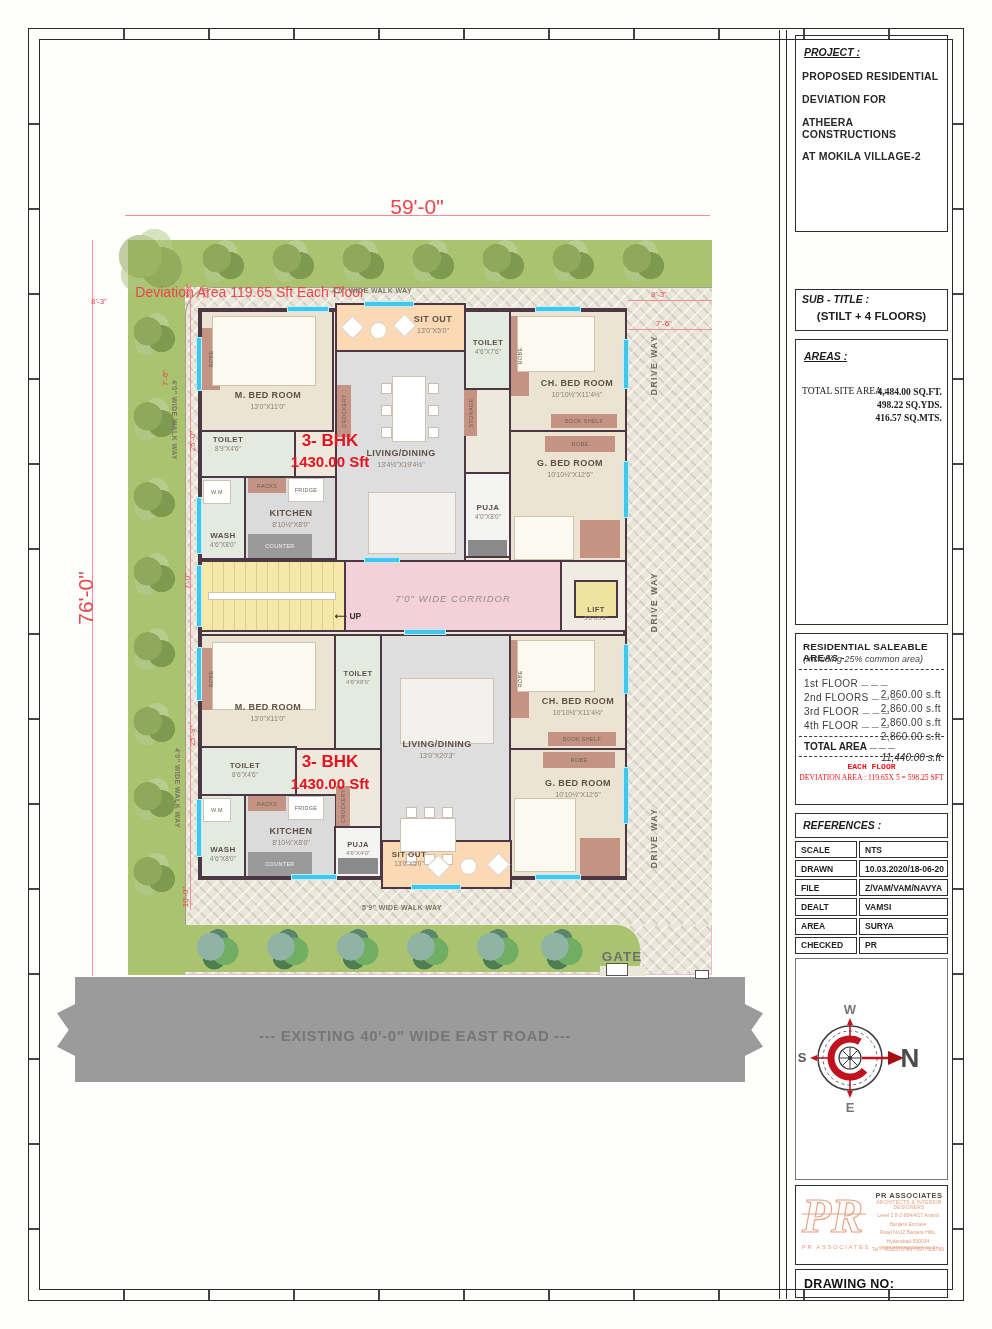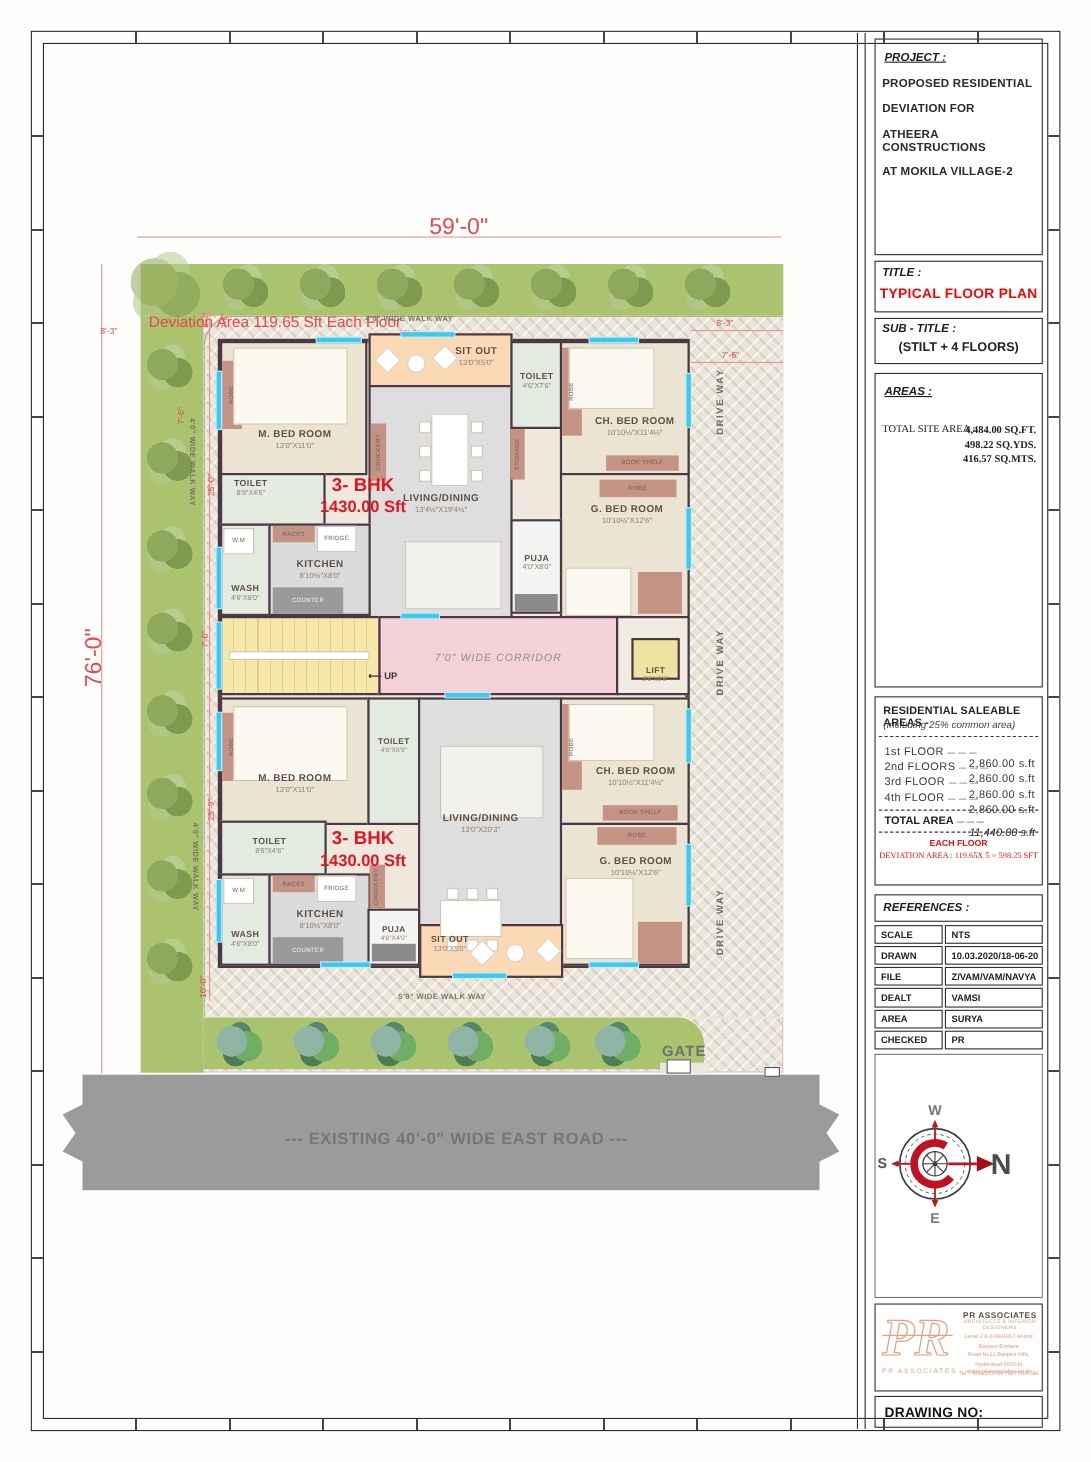--- a/index.html
+++ b/index.html
@@ -346,24 +346,20 @@
   <div class="abs" style="left:779px;top:30px;width:8px;height:1269px;border-left:1px solid #2a2a2a;border-right:1px solid #2a2a2a;"></div>
 
   <div class="box" style="left:795px;top:35px;width:153px;height:197px;">
     <div class="tb-label u" style="position:absolute;left:8px;top:10px;">PROJECT :</div>
     <div class="proj-line" style="position:absolute;left:6px;top:34px;">PROPOSED RESIDENTIAL</div>
     <div class="proj-line" style="position:absolute;left:6px;top:57px;">DEVIATION FOR</div>
     <div class="proj-line" style="position:absolute;left:6px;top:80px;">ATHEERA CONSTRUCTIONS</div>
     <div class="proj-line" style="position:absolute;left:6px;top:114px;">AT  MOKILA VILLAGE-2</div>
   </div>
 
-  <div class="box" style="left:795px;top:237px;width:153px;height:47px;">
-    <div class="tb-label" style="position:absolute;left:6px;top:4px;">TITLE :</div>
-    <div style="position:absolute;left:0;top:22px;width:100%;text-align:center;color:#ff0000;font-weight:bold;font-size:12.5px;letter-spacing:.3px;">TYPICAL FLOOR PLAN</div>
-  </div>
 
   <div class="box" style="left:795px;top:289px;width:153px;height:42px;">
     <div class="tb-label" style="position:absolute;left:6px;top:3px;">SUB - TITLE :</div>
     <div style="position:absolute;left:0;top:20px;width:100%;text-align:center;font-weight:bold;font-size:11.5px;color:#222;">(STILT + 4 FLOORS)</div>
   </div>
 
   <div class="box" style="left:795px;top:339px;width:153px;height:286px;">
     <div class="tb-label u" style="position:absolute;left:8px;top:10px;">AREAS :</div>
     <div class="serif" style="position:absolute;left:6px;top:46px;font-size:9.5px;color:#222;">TOTAL SITE AREA :</div>
     <div class="serif" style="position:absolute;right:5px;top:46px;font-size:9.5px;font-weight:bold;color:#222;text-align:right;line-height:1.35;">
@@ -377,21 +373,21 @@
     <div style="position:absolute;left:7px;top:7px;font-weight:bold;font-size:9.8px;color:#222;letter-spacing:.2px;">RESIDENTIAL SALEABLE  AREAS  -</div>
     <div style="position:absolute;left:7px;top:20px;font-style:italic;font-size:9px;color:#444;">(Including 25% common area)</div>
     <div class="dashsep" style="position:absolute;left:3px;top:35px;width:145px;"></div>
     <div class="sal-row" style="position:absolute;left:8px;top:44px;width:137px;"><span>1st   FLOOR</span> <span style="font-size:7px;">— — —</span> <span style="float:right;">2,860.00  s.ft</span></div>
     <div class="sal-row" style="position:absolute;left:8px;top:58px;width:137px;"><span>2nd  FLOORS</span> <span style="font-size:7px;">— — —</span> <span style="float:right;">2,860.00  s.ft</span></div>
     <div class="sal-row" style="position:absolute;left:8px;top:72px;width:137px;"><span>3rd  FLOOR</span> <span style="font-size:7px;">— — —</span> <span style="float:right;">2,860.00  s.ft</span></div>
     <div class="sal-row" style="position:absolute;left:8px;top:86px;width:137px;"><span>4th  FLOOR</span> <span style="font-size:7px;">— — —</span> <span style="float:right;">2,860.00  s.ft</span></div>
     <div class="dashsep" style="position:absolute;left:3px;top:102px;width:145px;"></div>
     <div style="position:absolute;left:8px;top:107px;width:137px;font-size:10px;color:#222;"><b>TOTAL  AREA</b> <span style="font-size:7px;">— — —</span> <i style="float:right;">11,440.00  s.ft</i></div>
     <div class="dashsep" style="position:absolute;left:3px;top:122px;width:145px;"></div>
-    <div style="position:absolute;left:0;top:128px;width:100%;text-align:center;color:#e11;font-size:8px;font-weight:bold;font-family:Liberation Sans, sans-serif;">EACH FLOOR</div>
+    <div style="position:absolute;left:0;top:128px;width:100%;text-align:center;color:#e11;font-size:8px;font-weight:bold;font-family:Liberation Mono, monospace;">EACH FLOOR</div>
     <div style="position:absolute;left:0;top:139px;width:100%;text-align:center;color:#e11;font-size:7.6px;font-family:'Liberation Serif',serif;">DEVIATION AREA  : 119.65X 5 = 598.25 SFT</div>
   </div>
 
   <div class="box" style="left:795px;top:813px;width:153px;height:25px;">
     <div class="tb-label" style="position:absolute;left:7px;top:5px;">REFERENCES :</div>
   </div>
   <div class="abs" style="left:795px;top:841px;width:153px;height:113px;display:grid;grid-template-columns:62px 1fr;grid-auto-rows:1fr;gap:2px;">
     <div class="ref-cell">SCALE</div>
       <div class="ref-cell">NTS</div>
     <div class="ref-cell">DRAWN</div>

